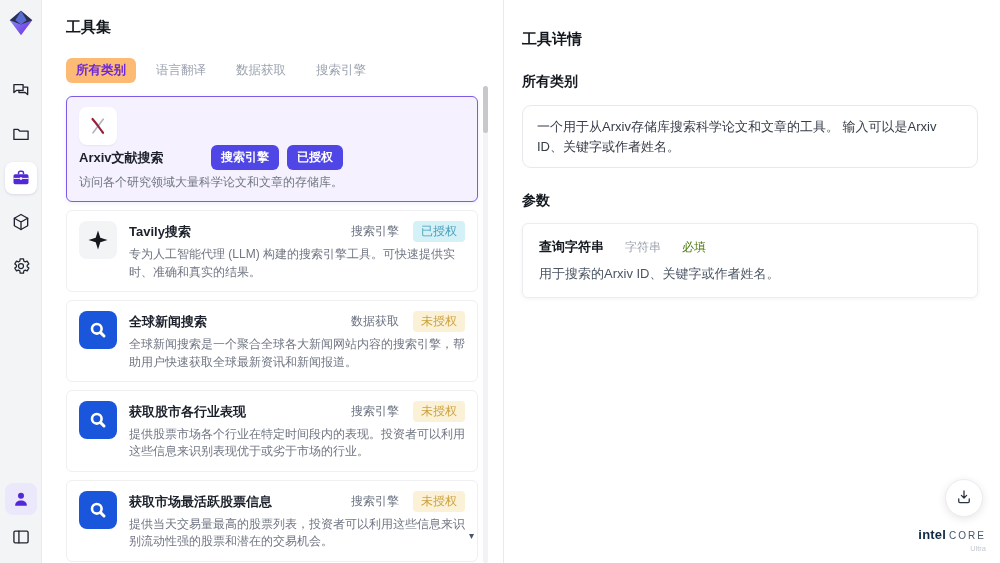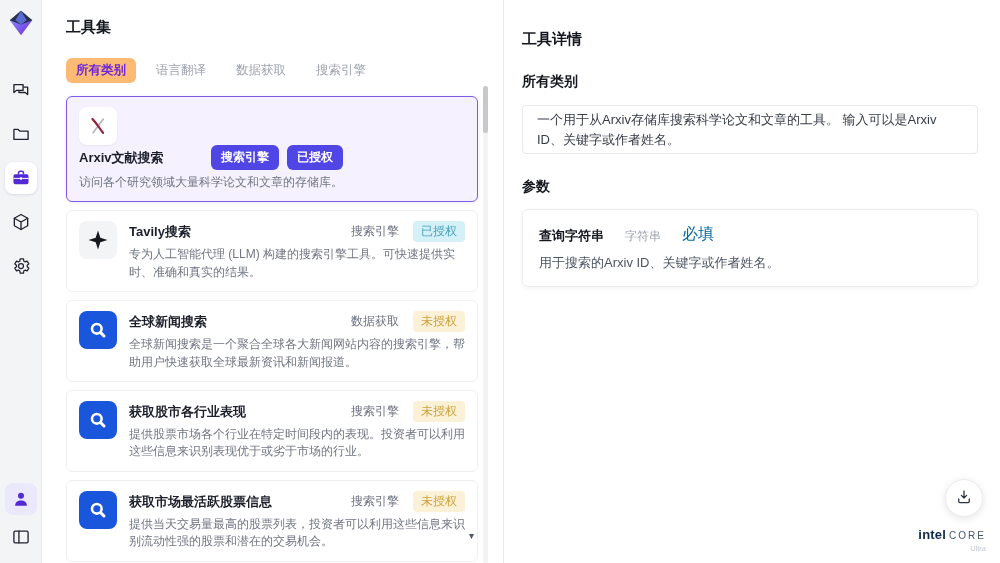--- a/index.html
+++ b/index.html
@@ -61,31 +61,31 @@
   
   .scrollbar { position:absolute; left:483px; top:86px; width:5px; height:477px; background:#f3f3f5; border-radius:3px; }
   .scroll-thumb { position:absolute; left:0; top:0; width:5px; height:47px; background:#c7c7cc; border-radius:3px; }
   .scroll-arrow { position:absolute; left:469px; top:531px; font-size:10px; color:#4b5563; line-height:1; }
   
   .divider { position:absolute; left:503px; top:0; width:1px; height:563px; background:#e8e9ec; }
   .detail-panel { position:absolute; left:504px; top:12px; width:496px; height:563px; padding:18px 22px 0 18px; }
   .detail-title { font-size:15px; font-weight:bold; color:#14181f; }
   .section-heading { font-size:14px; font-weight:bold; color:#14181f; margin-top:24px; }
   .intro-box {
-    margin-top:14px; border:1px solid #e8e9ec; border-radius:4px; padding:4px 14px;
+    margin-top:14px; border:1px solid #e8e9ec; border-radius:9px; padding:11px 14px;
     font-size:13px; color:#363c47; line-height:1.5;
   }
   .param-box {
     margin-top:13px; border:1px solid #ededf1; border-radius:6px; padding:14px 16px;
     box-shadow:0 1px 4px rgba(15,23,42,.05);
   }
   .param-head { display:flex; align-items:flex-end; gap:21px; }
   .param-name { font-size:13px; font-weight:bold; color:#14181f; }
   .param-type { font-size:12px; color:#9aa1ac; }
-  .param-required { font-size:16px; color:#0369a1; }
+  .param-required { font-size:12px; color:#4d7c0f; }
   .param-desc { font-size:13px; color:#4b5563; margin-top:9px; }
   
   .fab {
     position:absolute; right:17px; bottom:46px; width:38px; height:38px; border-radius:50%;
     background:#ffffff; border:1px solid #ececef; box-shadow:0 2px 8px rgba(0,0,0,.10);
     display:flex; align-items:center; justify-content:center; cursor:pointer;
   }
   .fab svg { width:18px; height:18px; }
   .intel { position:absolute; right:14px; bottom:10px; text-align:right; line-height:1.1; }
   .intel-row { display:flex; align-items:baseline; gap:3px; justify-content:flex-end; }

